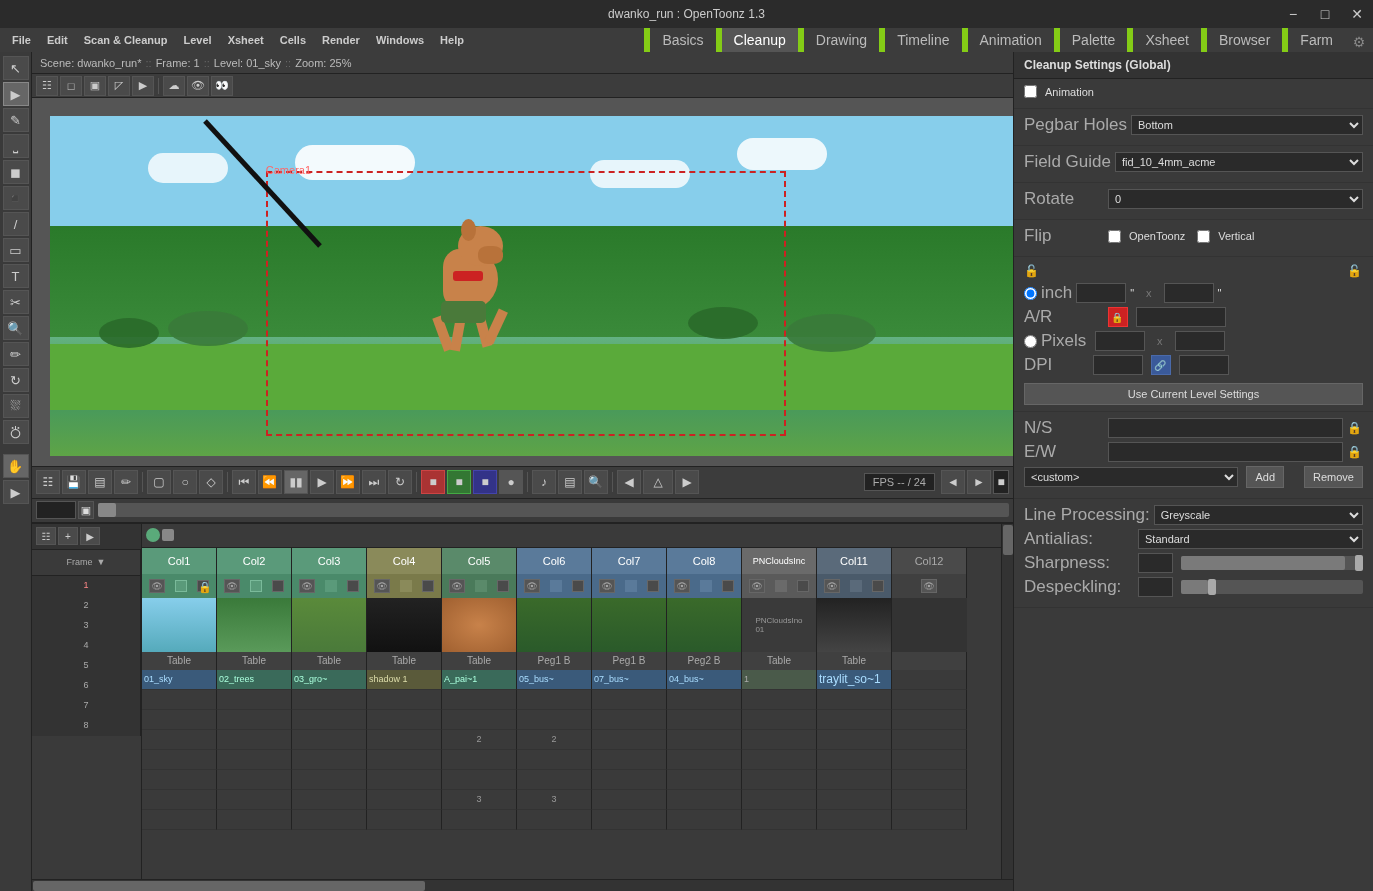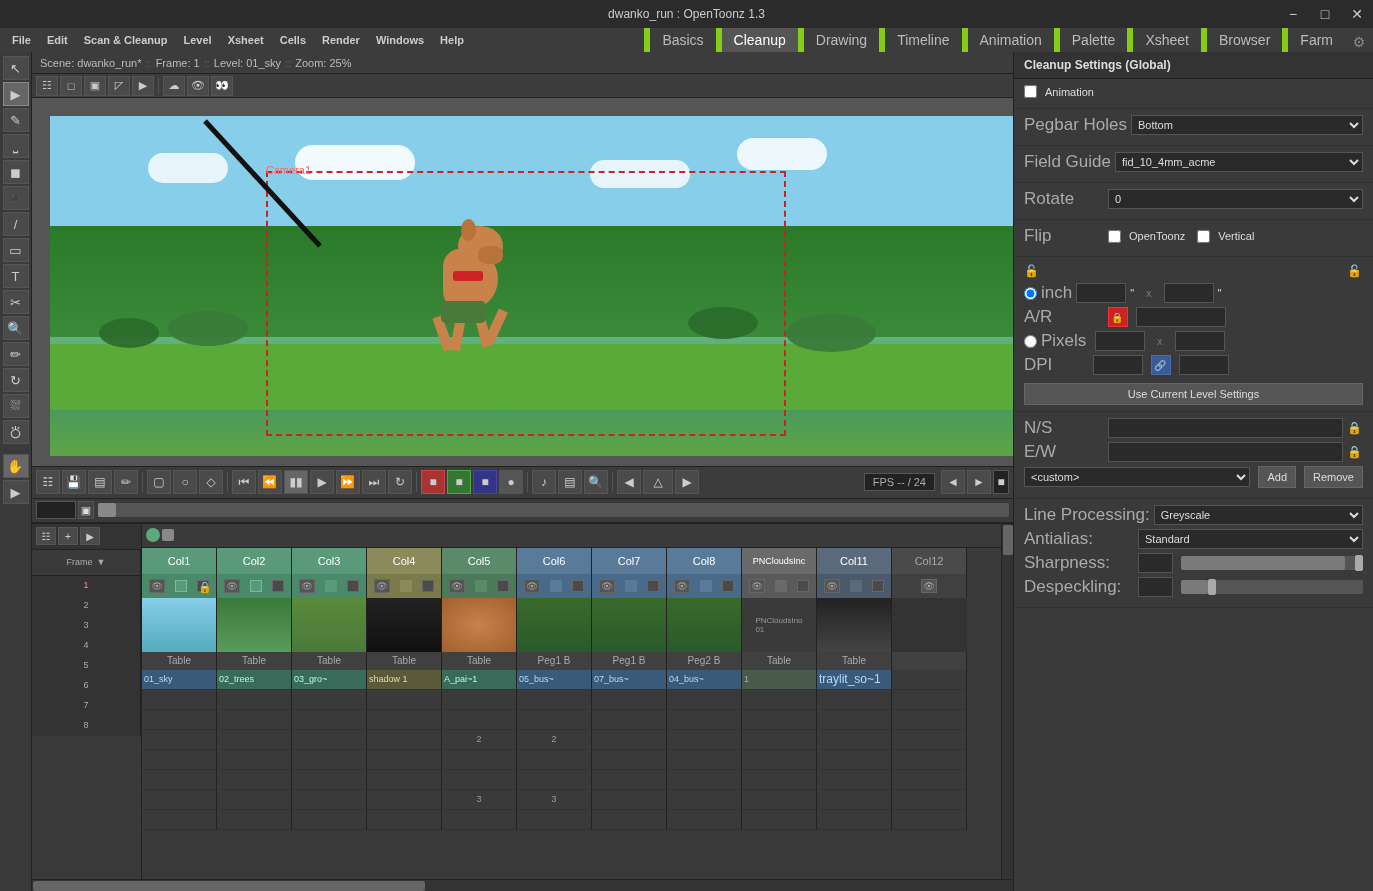--- a/index.html
+++ b/index.html
@@ -1056,21 +1056,21 @@
       <div class="rp-row">
         <span class="rp-label">E/W</span>
         <input class="rp-input wide" style="">
         <div class="lock-icon">🔒</div>
       </div>
       <div class="rp-row">
         <select class="rp-select">
           <option>&lt;custom&gt;</option>
         </select>
         <button class="rp-btn" style="margin-left:4px;">Add</button>
-        <button class="rp-btn" style="margin-left:4px;">Remove</button>
+        <button class="rp-btn" style="margin-left:16px;">Remove</button>
       </div>
     </div>
 
     <div class="rp-section">
       <div class="rp-row">
         <span class="rp-label" style="min-width:110px;">Line Processing:</span>
         <select class="rp-select">
           <option>Greyscale</option>
         </select>
       </div>

